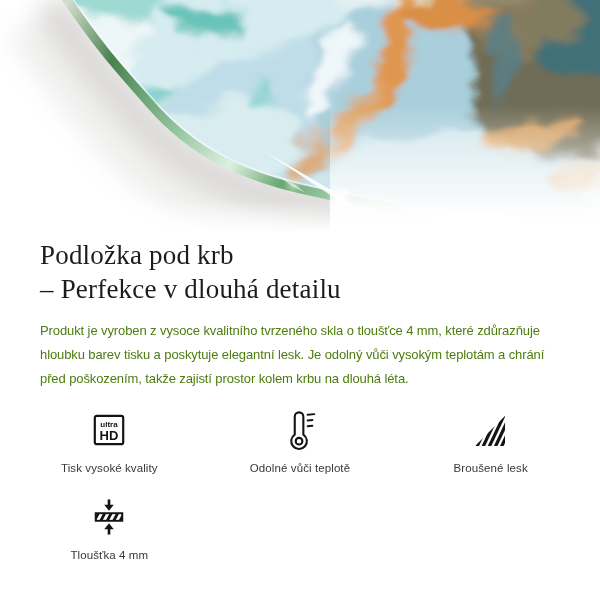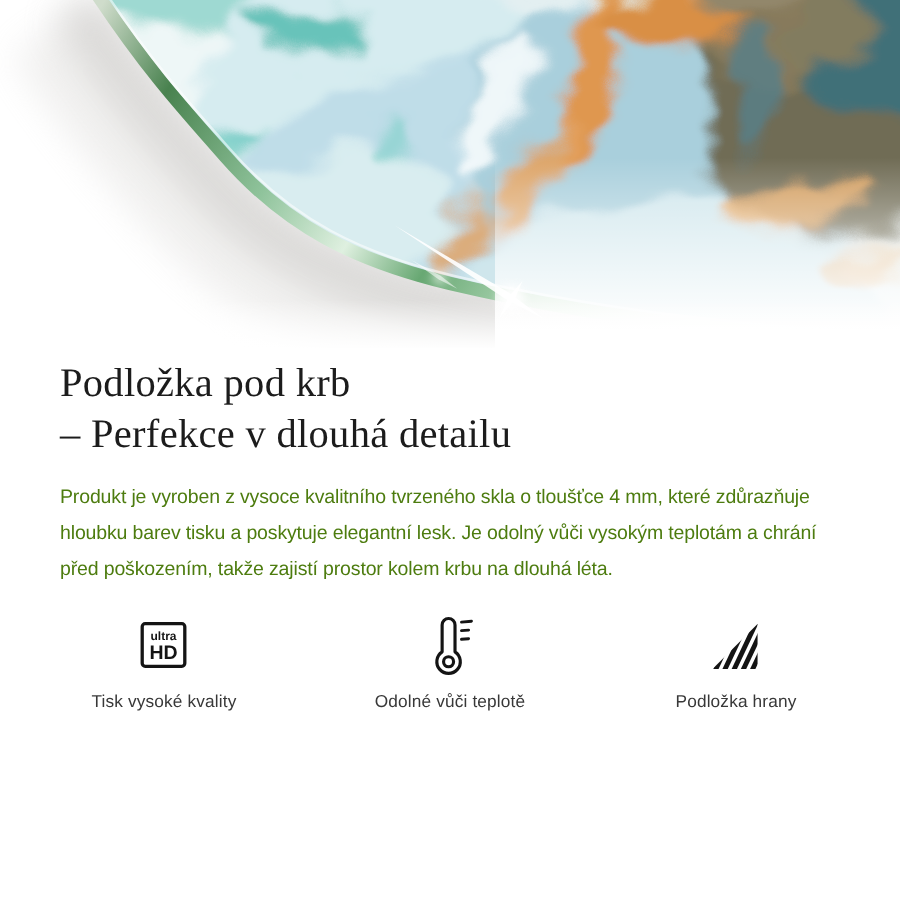--- a/index.html
+++ b/index.html
@@ -196,17 +196,36 @@
         </defs>
         <g clip-path="url(#triClip)" stroke="#141414" stroke-width="3.4">
           <line x1="2" y1="38" x2="19" y2="2"></line>
           <line x1="8.5" y1="38" x2="25.5" y2="2"></line>
           <line x1="15" y1="38" x2="32" y2="2"></line>
           <line x1="21.5" y1="38" x2="38.5" y2="2"></line>
           <line x1="28" y1="38" x2="45" y2="2"></line>
         </g>
       </svg>
     </div>
-    <span class="label">Podložka hrany</span>
-  </div>
-
+    <span class="label">Broušené lesk</span>
+  </div>
+
+  <div class="feature">
+    <div class="icon-box">
+      <svg width="36" height="38" viewBox="0 0 36 40">
+        <defs>
+          <pattern id="hatchP" patternUnits="userSpaceOnUse" width="6" height="6" patternTransform="rotate(28)">
+            <rect width="3" height="6" fill="#141414"></rect>
+          </pattern>
+        </defs>
+        <rect x="4" y="16" width="28" height="8" fill="url(#hatchP)" stroke="#141414" stroke-width="2"></rect>
+        <g stroke="#141414" stroke-width="2.8">
+          <line x1="18" y1="1.5" x2="18" y2="7.5"></line>
+          <line x1="18" y1="38.5" x2="18" y2="32.5"></line>
+        </g>
+        <polygon points="13,7 23,7 18,13.5" fill="#141414"></polygon>
+        <polygon points="13,33 23,33 18,26.5" fill="#141414"></polygon>
+      </svg>
+    </div>
+    <span class="label">Tloušťka 4 mm</span>
+  </div>
 
 </div>
 
 </body></html>

